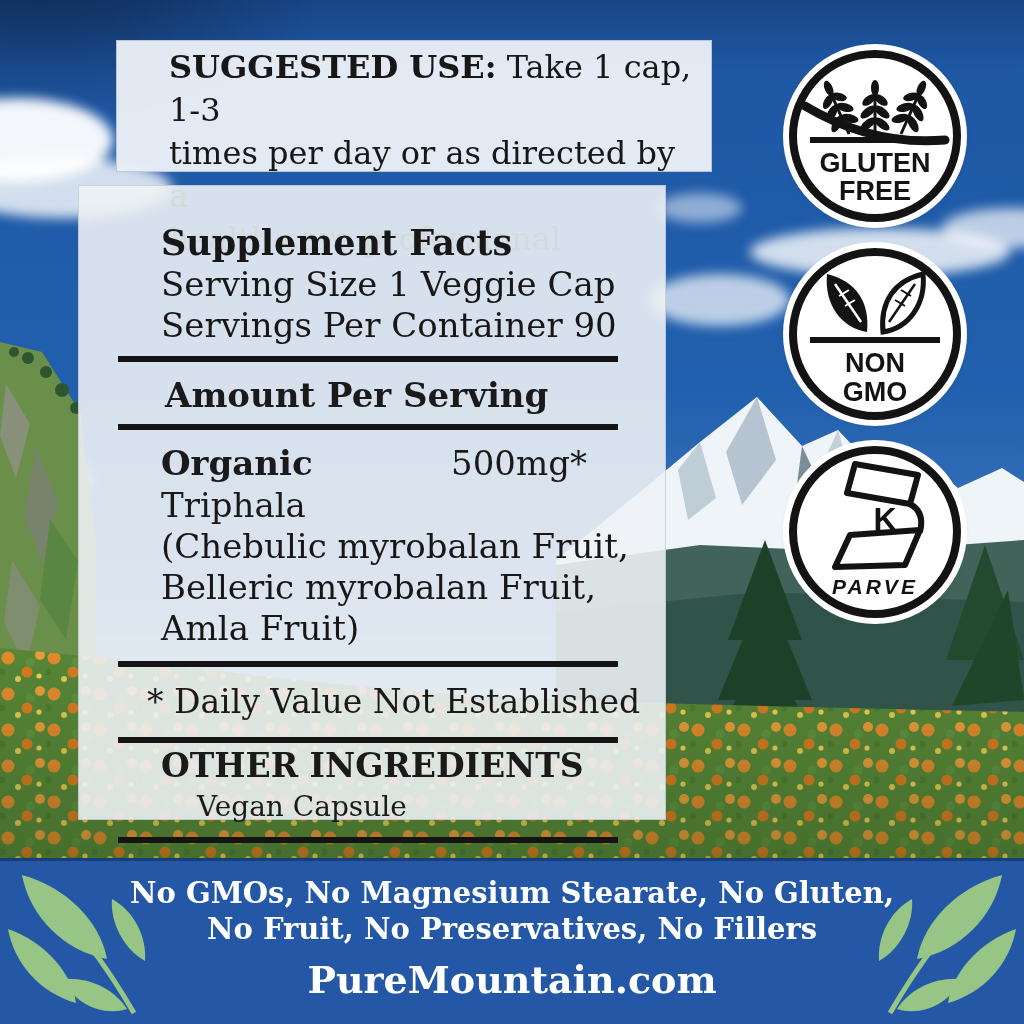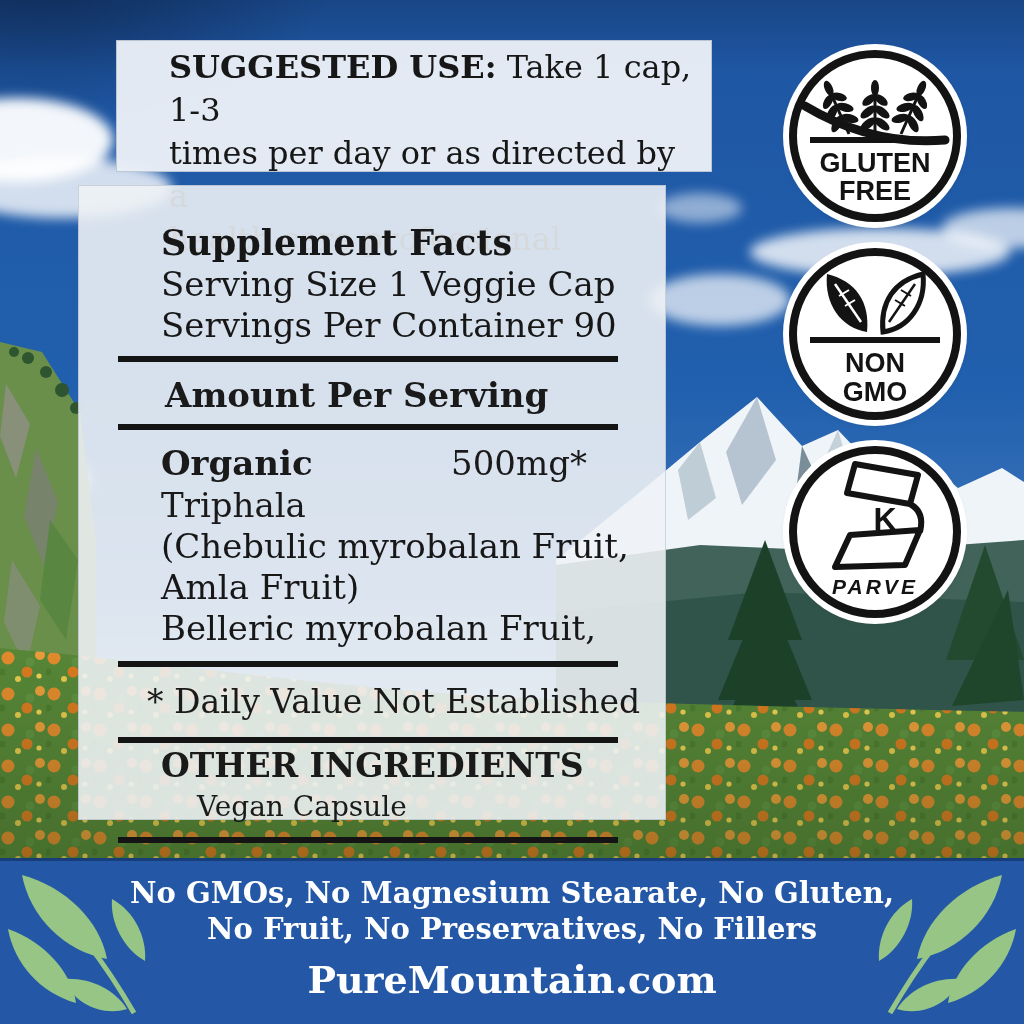--- a/index.html
+++ b/index.html
@@ -150,22 +150,22 @@
     <div class="fp-text">Serving Size 1 Veggie Cap</div>
     <div class="fp-text">Servings Per Container 90</div>
     <div class="fp-rule" style="margin-top:10px;"></div>
     <div class="fp-amount">Amount Per Serving</div>
     <div class="fp-rule" style="margin-top:8px;"></div>
     <div class="ing-row">
       <span><b>Organic</b><span> Triphala</span></span>
       <span>500mg*</span>
     </div>
     <div class="fp-text">(Chebulic myrobalan Fruit,</div>
+    <div class="fp-text">Belleric myrobalan Fruit,</div>
     <div class="fp-text">Amla Fruit)</div>
-    <div class="fp-text">Belleric myrobalan Fruit,</div>
     <div class="fp-rule" style="margin-top:12px;"></div>
     <div class="dv-note">* Daily Value Not Established</div>
     <div class="fp-rule" style="margin-top:14px;"></div>
     <div class="oi-label">OTHER INGREDIENTS</div>
     <div class="oi-value">Vegan Capsule</div>
     <div class="fp-rule" style="margin-top:10px;"></div>
   </div>
 
   <div class="badge" style="top:248px;">
     <svg width="156" height="156" viewBox="0 0 156 156">

